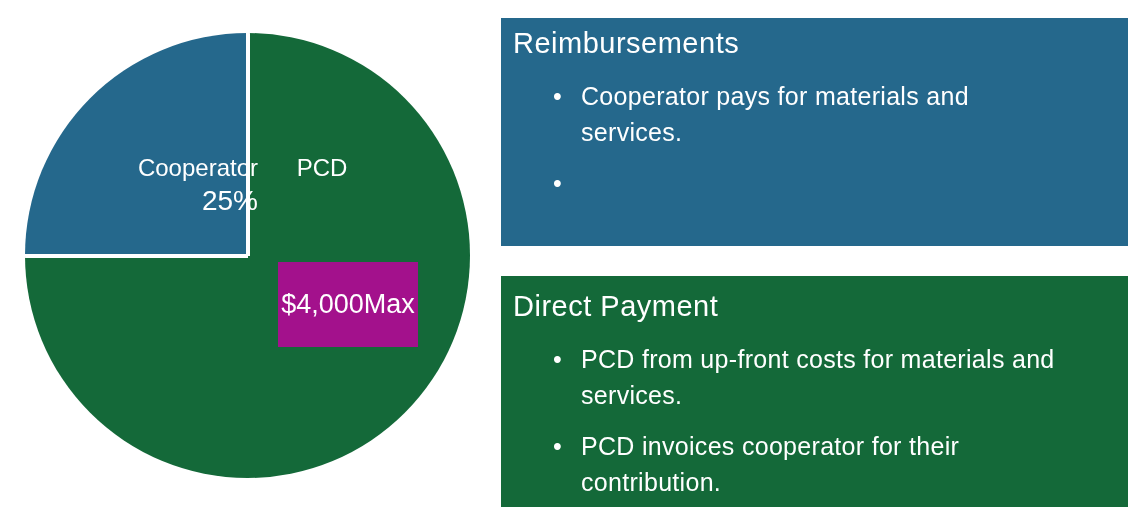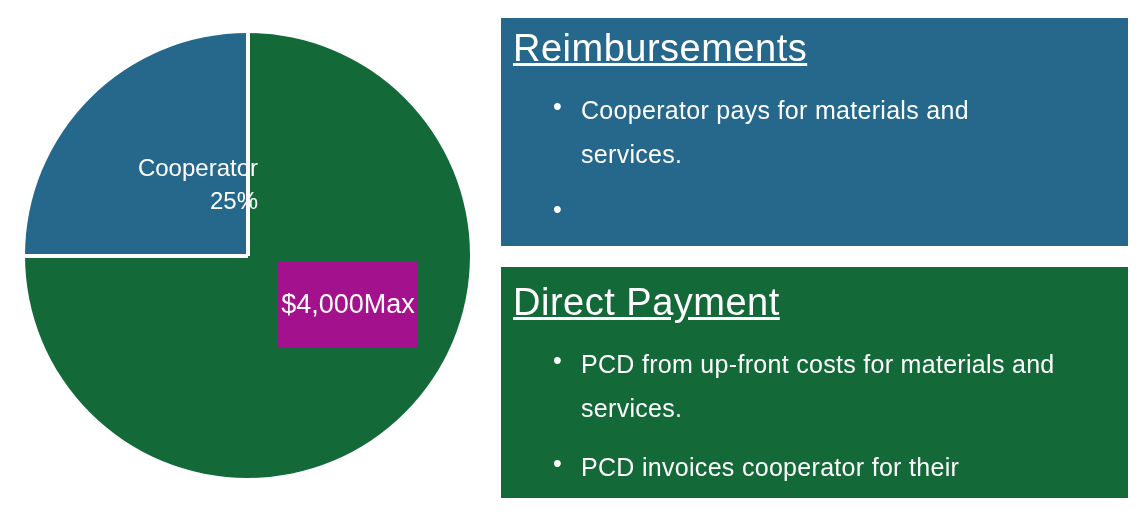--- a/index.html
+++ b/index.html
@@ -33,21 +33,21 @@
     background: #FFFFFF;
   }
   .slice-label {
     position: absolute;
     color: #FFFFFF;
     text-align: center;
     font-size: 24px;
     line-height: 33px;
     z-index: 2;
   }
-  .slice-label .pct { font-size: 24px; }
+  .slice-label .pct { font-size: 28px; }
   .label-cooperator { left: 78px; top: 151px; width: 180px; text-align: right; }
   .label-pcd { left: 262px; top: 151px; width: 120px; }
 
   .max-box {
     position: absolute;
     left: 278px; top: 262px;
     width: 140px; height: 85px;
     color: #FFFFFF;
     display: flex;
     flex-direction: row;
@@ -60,63 +60,63 @@
 
   
   .panel {
     position: absolute;
     left: 501px;
     width: 627px;
     color: #FFFFFF;
     padding: 9px 20px 0 12px;
   }
   .panel-0 { top: 18px;  height: 228px; }
-  .panel-1 { top: 267px; height: 231px; padding-top: 14px; }
+  .panel-1 { top: 276px; height: 231px; padding-top: 14px; }
   .panel-title {
-    font-size: 38px;
+    font-size: 29px;
     font-weight: normal;
     letter-spacing: 0.5px;
     margin-bottom: 18px;
-    text-decoration: underline;
   }
   .bullet-item {
     display: flex;
     align-items: flex-start;
     margin-bottom: 15px;
   }
   .bullet-dot {
     width: 28px;
     margin-left: 40px;
     font-size: 25px;
     line-height: 36px;
     flex: 0 0 auto;
   }
   .bullet-text {
     font-size: 25px;
-    line-height: 44px;
+    line-height: 36px;
     letter-spacing: 0.3px;
     max-width: 475px;
   }
 </style>
 </head>
 <body>
 
 <div class="stage">
 
   <div class="pie" id="pie" style="background: conic-gradient(rgb(20, 105, 57) 0deg, rgb(20, 105, 57) 270deg, rgb(37, 104, 140) 270deg, rgb(37, 104, 140) 360deg);">
     <div class="divider-v"></div>
     <div class="divider-h"></div>
   </div>
 
   <div class="slice-label label-cooperator">
     <div>Cooperator</div>
     <div class="pct">25%</div>
   </div>
 
   <div class="slice-label label-pcd">
+    <div>PCD</div>
   </div>
 
   <div class="max-box" style="background-color: rgb(163, 17, 140);">
     <div>$4,000</div>
     <div>Max</div>
   </div>
 
   <div class="panel panel-0" style="background-color: rgb(37, 104, 140);">
     <h2 class="panel-title">Reimbursements</h2>
     <div class="bullet-item">

